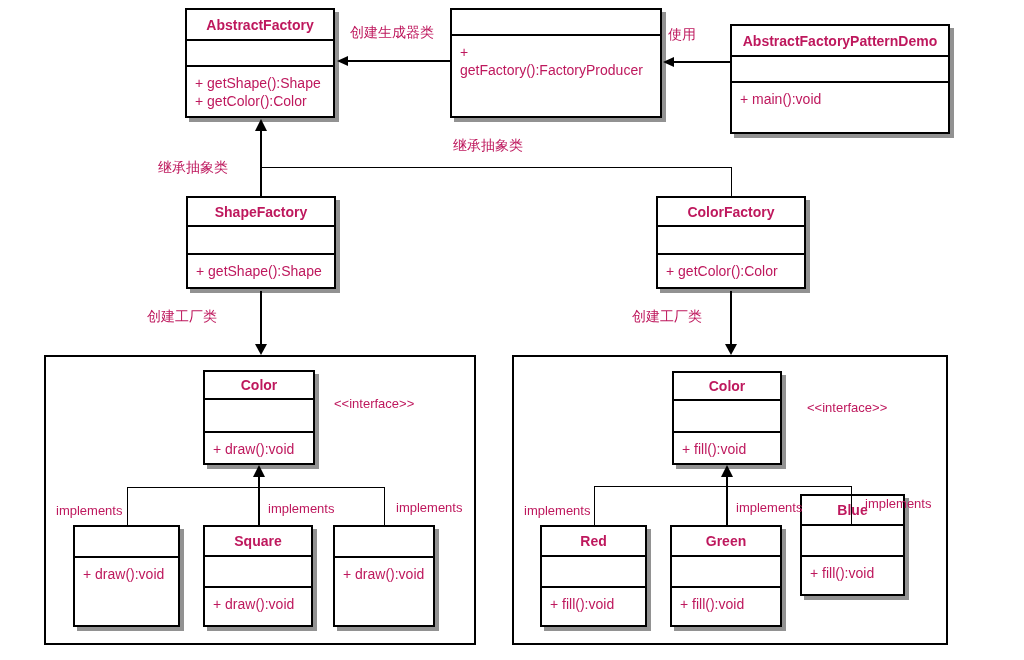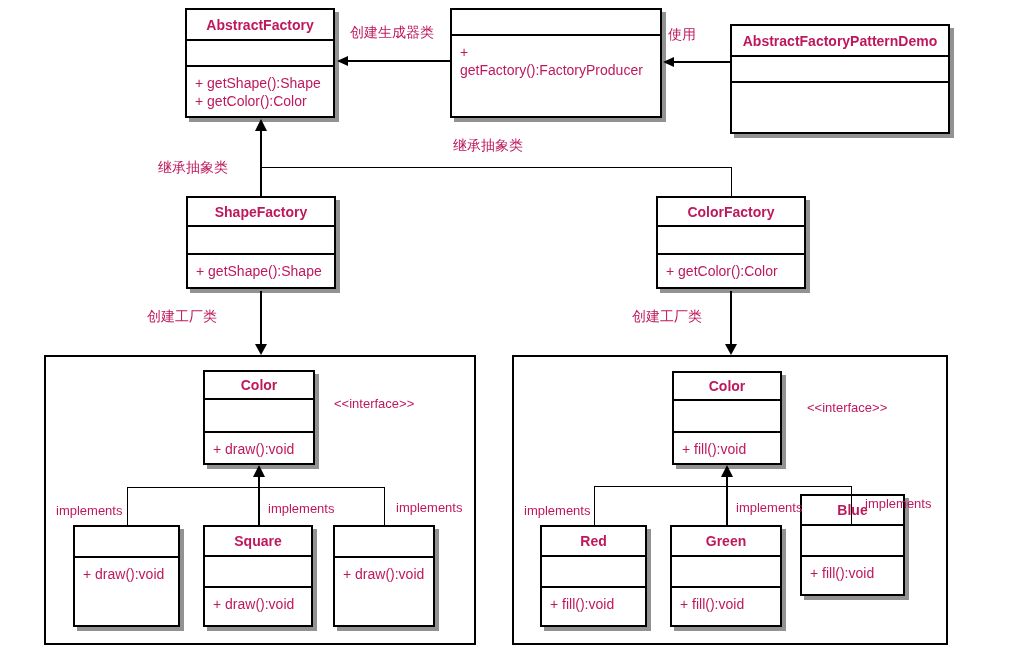--- a/index.html
+++ b/index.html
@@ -52,20 +52,23 @@
   <div class="uml" style="left:450px;top:8px;width:212px;height:110px">
     <div class="uml-attrs" style="height:26px"></div>
     <div class="uml-methods">
       <div>+ getFactory():FactoryProducer</div>
     </div>
   </div>
 
   <div class="uml" style="left:730px;top:24px;width:220px;height:110px">
     <div class="uml-title" style="height:31px">AbstractFactoryPatternDemo</div>
     <div class="uml-attrs" style="height:26px"></div>
+    <div class="uml-methods">
+      <div>+ main():void</div>
+    </div>
   </div>
 
   <div class="uml" style="left:186px;top:196px;width:150px;height:93px">
     <div class="uml-title" style="height:29px">ShapeFactory</div>
     <div class="uml-attrs" style="height:28px"></div>
     <div class="uml-methods">
       <div>+ getShape():Shape</div>
     </div>
   </div>
 

